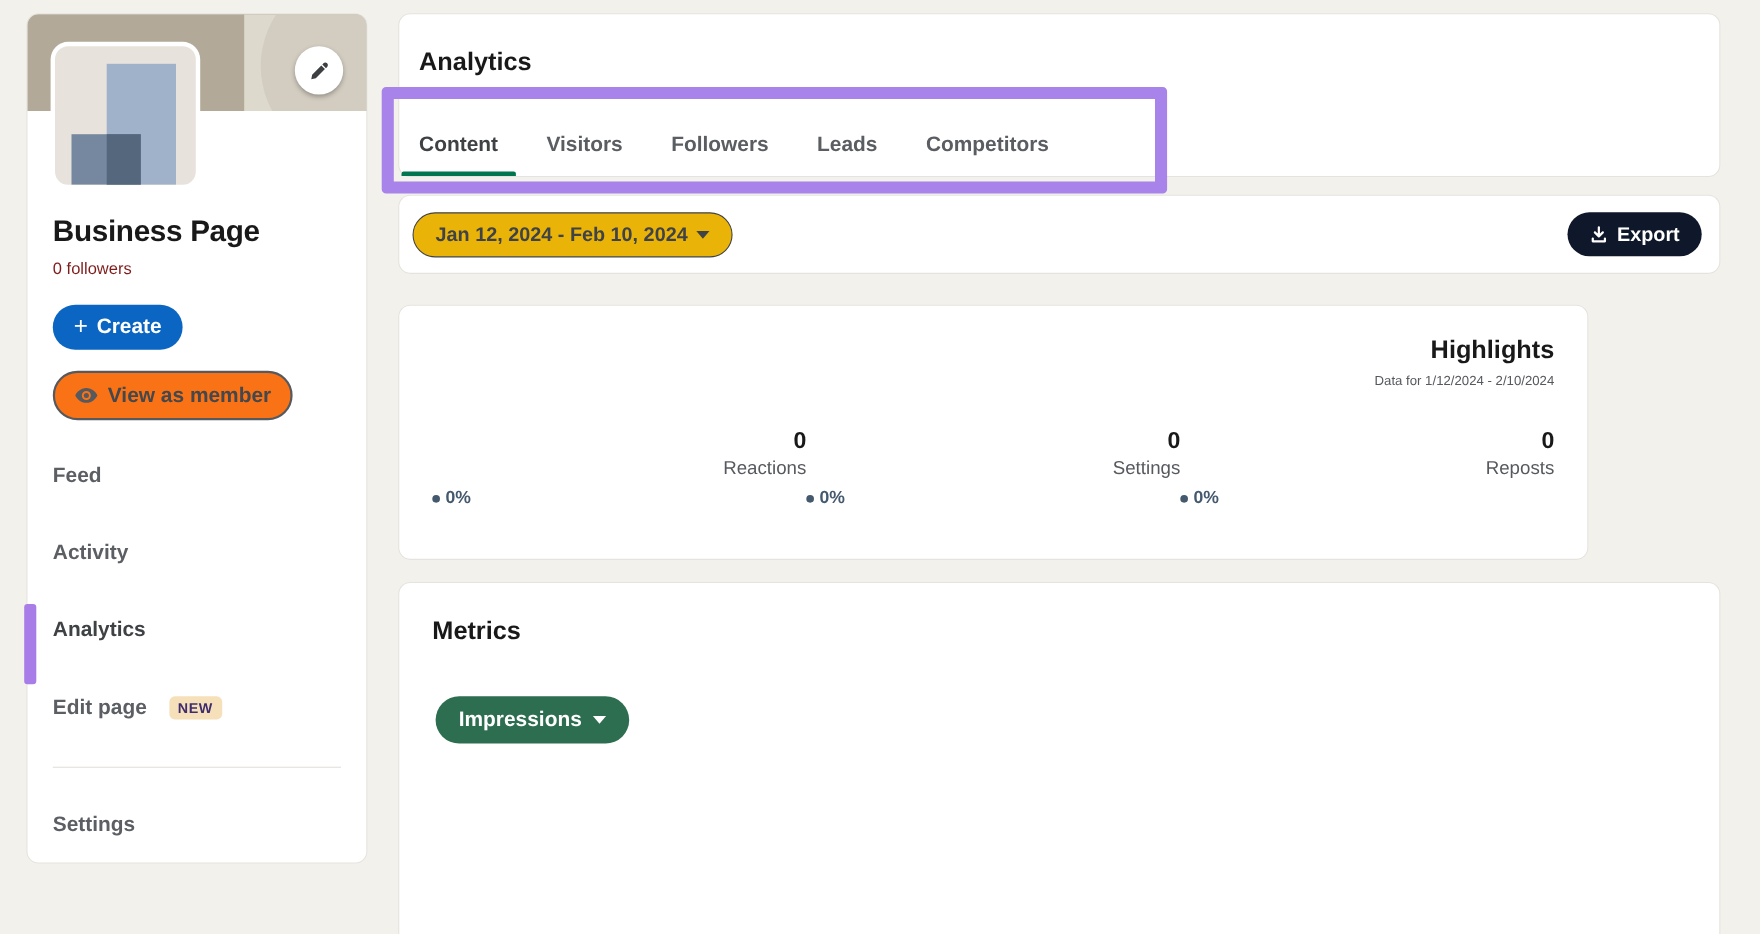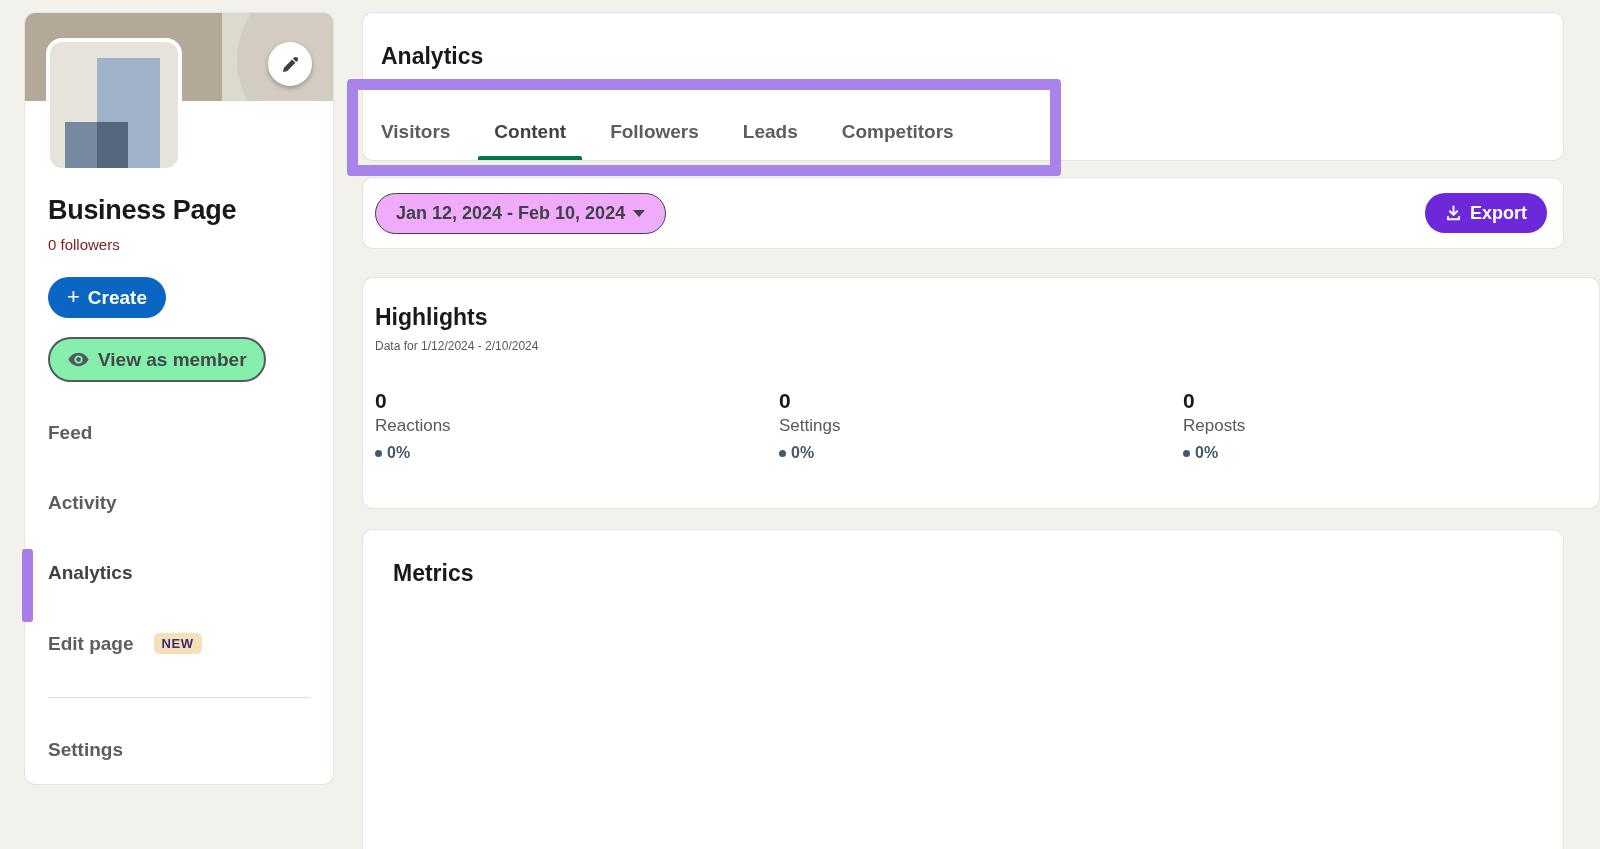--- a/index.html
+++ b/index.html
@@ -21,21 +21,21 @@
   .logo{position:absolute;left:25px;top:29px;width:128px;height:126px;background:#e7e3dc;border-radius:12px;
     box-shadow:0 0 0 4px #fff;overflow:hidden;z-index:2;}
   .logo .bar-tall{position:absolute;left:47px;top:16px;width:63px;height:110px;background:#9fb2c9;}
   .logo .bar-wide{position:absolute;left:15px;top:80px;width:63px;height:46px;background:#75889f;}
   .logo .bar-overlap{position:absolute;left:47px;top:80px;width:31px;height:46px;background:#55677d;}
   .page-name{position:absolute;left:23px;top:182px;font-size:27px;font-weight:700;letter-spacing:-0.3px;color:#191919;}
   .followers{position:absolute;left:23px;top:223px;font-size:15px;color:#7f1d1d;}
   .pill{display:inline-flex;align-items:center;gap:8px;border-radius:23px;font-weight:700;cursor:pointer;box-sizing:border-box;}
   .create-btn{position:absolute;left:23px;top:264px;height:41px;padding:0 19px;background:#0a66c2;color:#fff;font-size:19px;}
   .create-plus{font-size:22px;font-weight:400;line-height:1;position:relative;top:-1px;}
-  .view-btn{position:absolute;left:23px;top:324px;height:45px;padding:0 17px;background:#86efac;border:2px solid #56595e;color:#44474b;font-size:19px;}
+  .view-btn{position:absolute;left:23px;top:324px;height:45px;padding:0 17px;background:#f97316;border:2px solid #56595e;color:#44474b;font-size:19px;}
   .nav-item{position:absolute;left:23px;font-size:19px;font-weight:700;color:#5b5e63;cursor:pointer;display:flex;align-items:flex-start;gap:12px;}
   .nav-feed{top:409px;} .nav-activity{top:479px;} .nav-analytics{top:549px;color:#3f4245;}
   .nav-edit{top:620px;gap:20px;} .nav-settings{top:726px;}
   .active-bar{position:absolute;left:-3px;top:536px;width:11px;height:73px;background:#a97de8;border-radius:3px;z-index:4;}
   .new-badge{background:#f6e0ba;color:#3f2c6e;font-size:13px;font-weight:700;letter-spacing:0.6px;
     padding:4px 8px;border-radius:5px;line-height:1;}
   .side-divider{position:absolute;left:23px;right:23px;top:684px;height:1px;background:#e3e0db;}
 
   
   .header-card{left:363px;top:13px;width:1200px;height:147px;}
@@ -44,25 +44,25 @@
   .tab{position:relative;display:flex;align-items:center;padding:0 16px;margin-right:12px;
     font-size:19px;font-weight:600;color:#5a5d61;cursor:pointer;}
   .tab.active{color:#3f4245;}
   .tab.active::after{content:"";position:absolute;left:0;right:0;bottom:0;height:4px;background:#01754f;border-radius:2px 2px 0 0;}
 
   .annotation-rect{position:absolute;left:347px;top:79px;width:714px;height:97px;box-sizing:border-box;
     border:11px solid #a884ea;border-radius:4px;pointer-events:none;z-index:60;}
 
   .date-card{left:363px;top:178px;width:1200px;height:70px;display:flex;align-items:center;justify-content:space-between;
     padding:0 16px 0 12px;box-sizing:border-box;}
-  .date-pill{height:41px;padding:0 20px;border:1.5px solid #3f4347;color:#3f4347;font-size:18px;background:#f0abfc;}
+  .date-pill{height:41px;padding:0 20px;border:1.5px solid #3f4347;color:#3f4347;font-size:18px;background:#eab308;}
   .caret-down{width:0;height:0;border-left:6px solid transparent;border-right:6px solid transparent;border-top:7px solid currentColor;display:inline-block;}
-  .export-btn{height:40px;padding:0 20px;background:#6d28d9;color:#fff;font-size:18px;}
-
-  .highlights-card{left:363px;top:278px;width:1236px;height:230px;padding:26px 12px;box-sizing:border-box;}
+  .export-btn{height:40px;padding:0 20px;background:#0f172a;color:#fff;font-size:18px;}
+
+  .highlights-card{left:363px;top:278px;width:1080px;height:230px;padding:26px 30px;box-sizing:border-box;text-align:right;}
   .section-title{font-size:23px;font-weight:700;color:#191919;}
   .section-sub{font-size:12px;color:#56595e;margin-top:8px;}
   .stats-row{display:flex;margin-top:36px;}
   .stat{flex:1;}
   .stat-value{font-size:21px;font-weight:700;color:#191919;}
   .stat-label{font-size:17px;color:#56595e;margin-top:3px;}
   .stat-delta{display:flex;align-items:center;gap:5px;margin-top:8px;font-size:16px;font-weight:700;color:#44596e;}
   .delta-dot{width:7px;height:7px;border-radius:50%;background:#44596e;display:inline-block;}
 
   .metrics-card{left:363px;top:530px;width:1200px;height:340px;padding:30px;box-sizing:border-box;border-radius:10px 10px 0 0;}
@@ -127,25 +127,25 @@
   <div class="nav-item nav-settings">
     <span>Settings</span>
   </div>
 
   <div class="active-bar"></div>
 </div>
 
 <div class="card header-card">
   <div class="main-title">Analytics</div>
   <div class="tabs">
-    <div class="tab">
-      <span>Visitors</span>
-    </div>
     <div class="tab active">
       <span>Content</span>
+    </div>
+    <div class="tab">
+      <span>Visitors</span>
     </div>
     <div class="tab">
       <span>Followers</span>
     </div>
     <div class="tab">
       <span>Leads</span>
     </div>
     <div class="tab">
       <span>Competitors</span>
     </div>
@@ -195,13 +195,17 @@
       <div class="stat-delta">
         <span class="delta-dot"></span>
         <span>0%</span>
       </div>
     </div>
   </div>
 </div>
 
 <div class="card metrics-card">
   <div class="section-title">Metrics</div>
+  <div class="pill impressions-btn">
+    <span>Impressions</span>
+    <span class="caret-down"></span>
+  </div>
 </div>
 
 </body></html>

